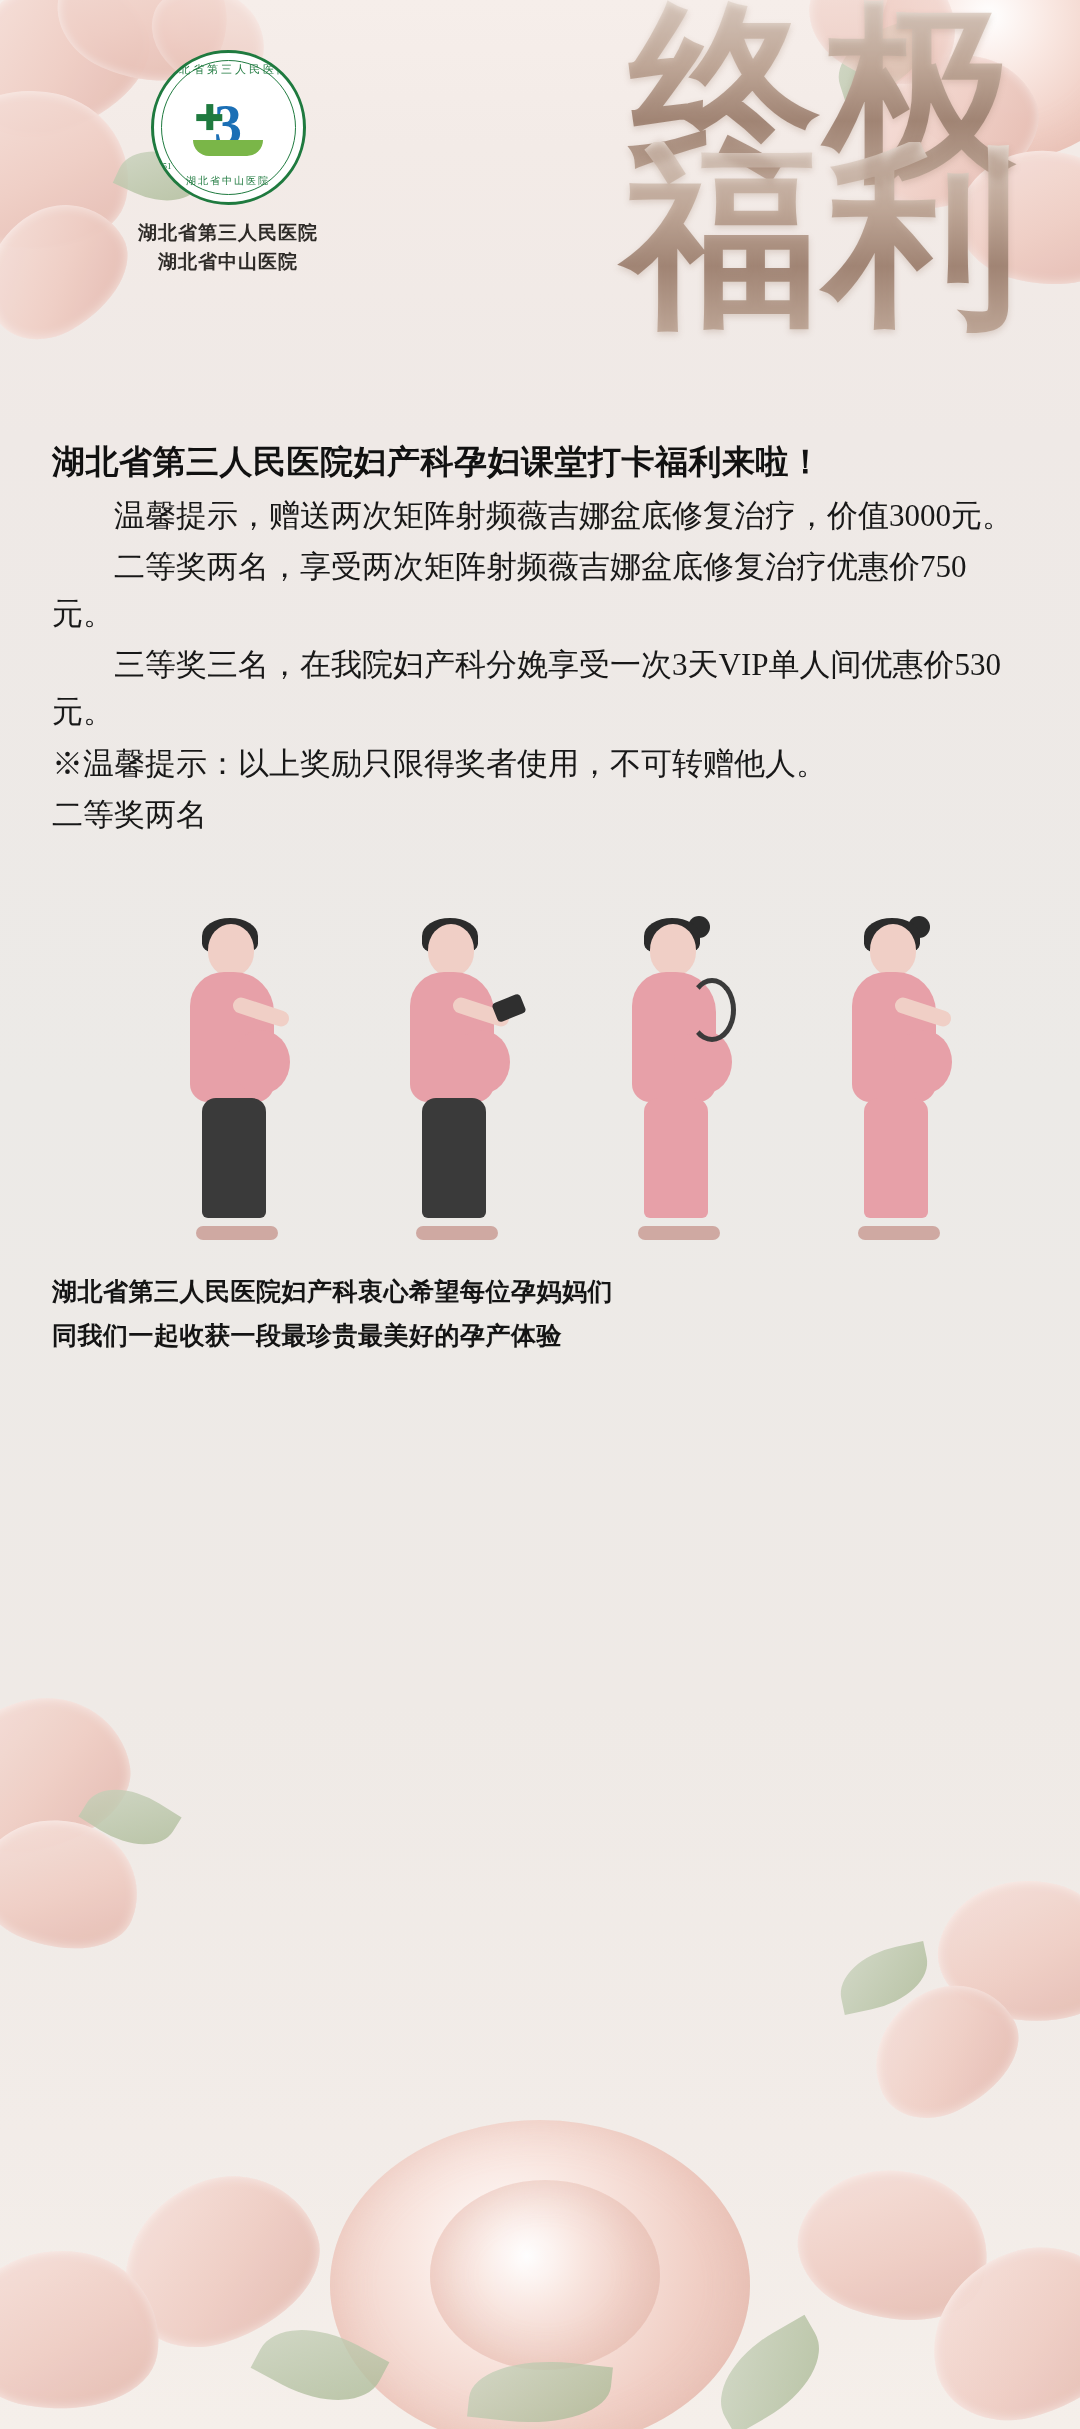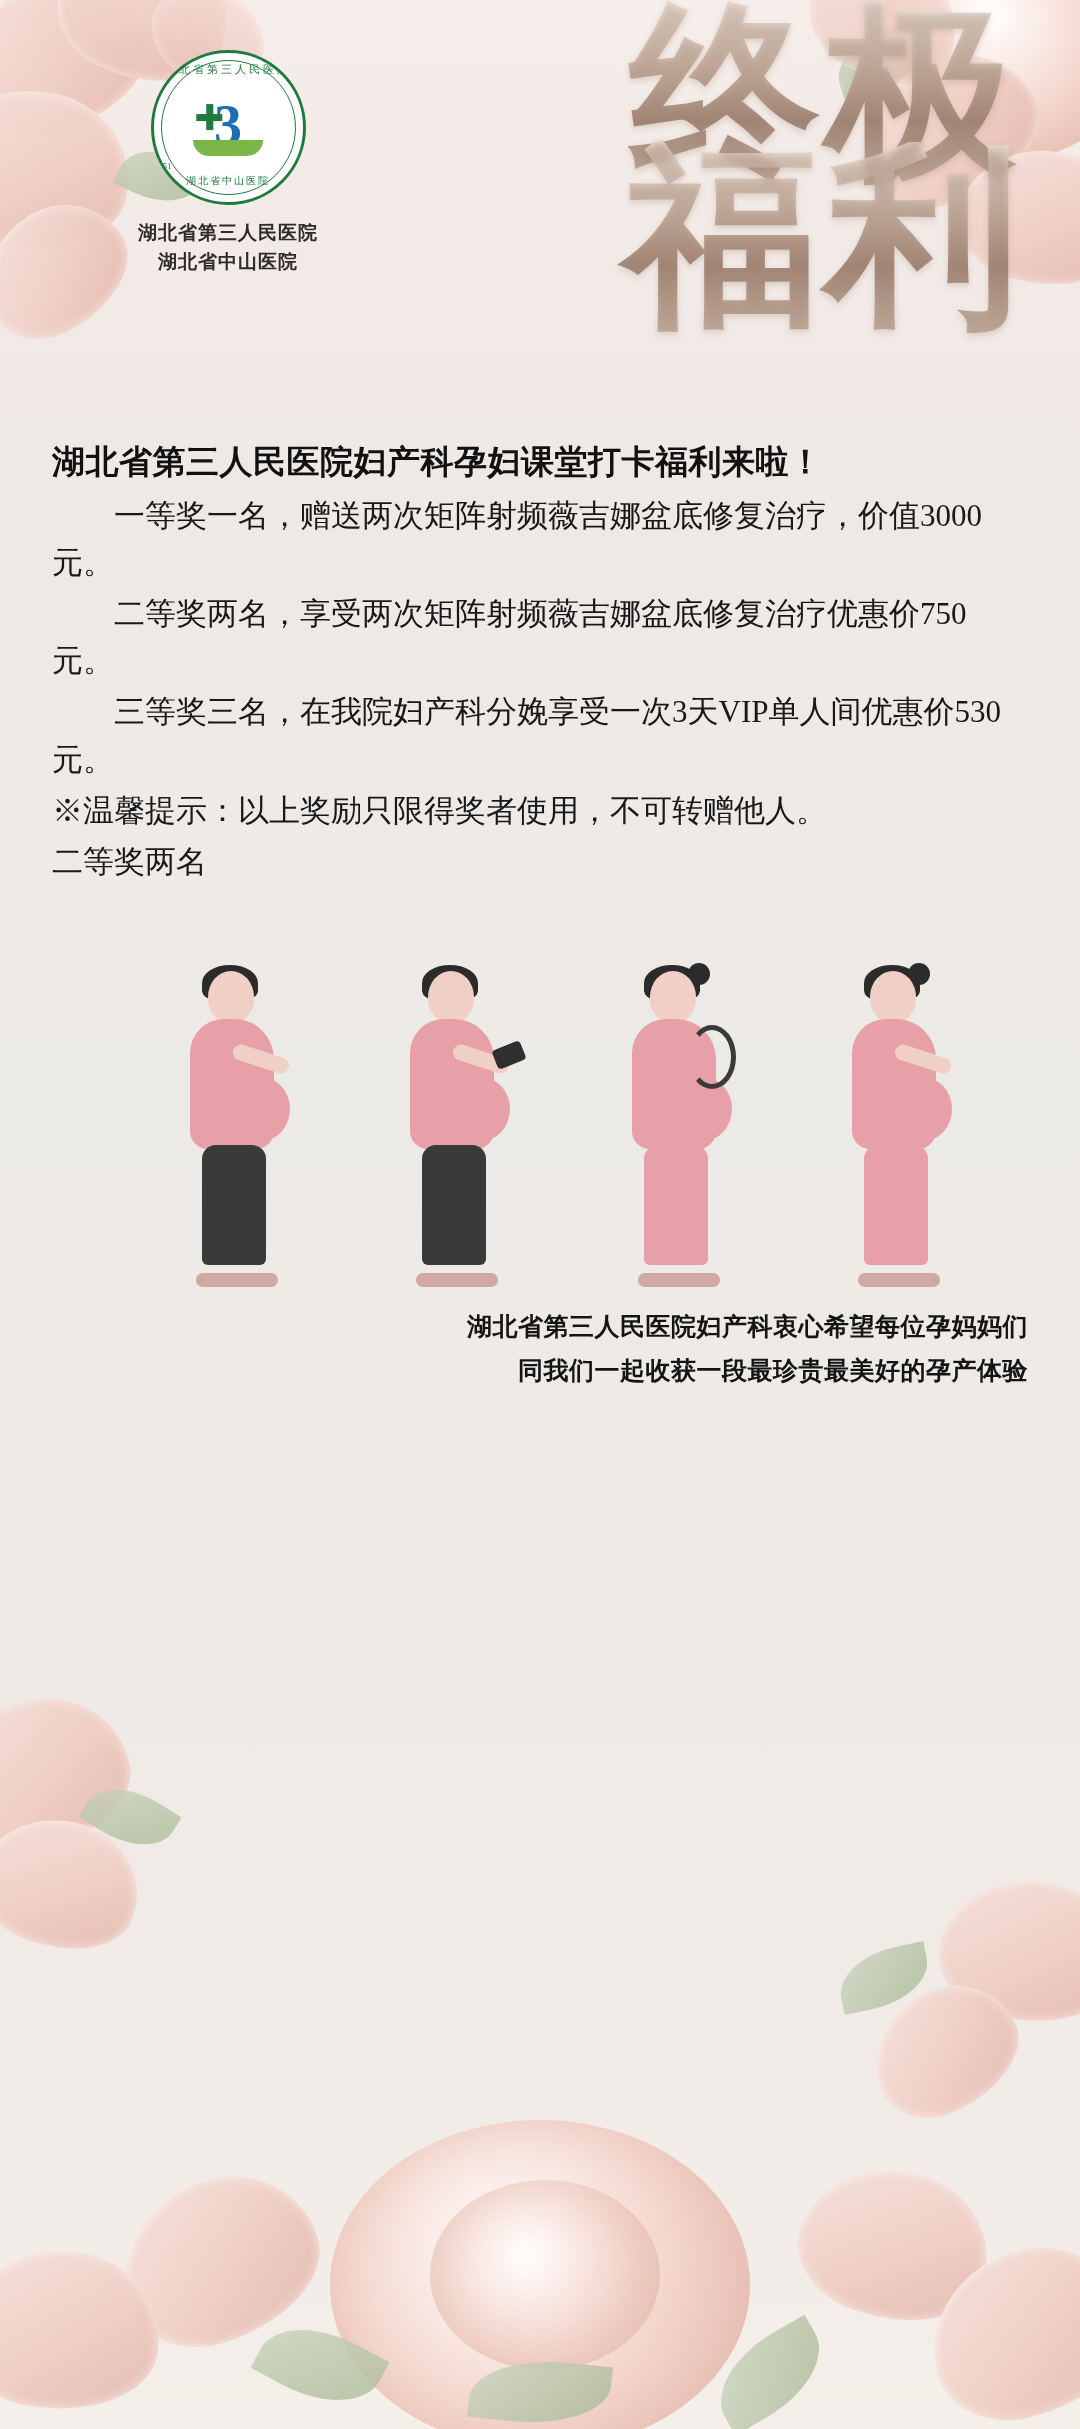--- a/index.html
+++ b/index.html
@@ -229,22 +229,22 @@
     width: 48px; height: 64px;
     border: 5px solid #3a3a3a;
     border-left-color: transparent;
     border-radius: 50%;
   }
 
   
   .footer {
     position: relative;
     z-index: 4;
-    text-align: right;
-    margin-top: 26px;
+    text-align: left;
+    margin-top: 38px;
   }
   .footer div {
     font-size: 25px;
     font-weight: bold;
     color: #141414;
     line-height: 1.75;
     letter-spacing: .5px;
   }
 </style>
 </head>
@@ -311,21 +311,21 @@
     <div class="bt-line l1">终极</div>
     <div class="bt-line l2">福利</div>
   </div>
 
 </div>
 
 <div class="content">
 
   <div class="lead">湖北省第三人民医院妇产科孕妇课堂打卡福利来啦！</div>
 
-  <p class="para">一等奖一名，赠送两次矩阵射频薇吉娜盆底修复治疗，价值3000元。</p>
+  <p class="para">温馨提示，赠送两次矩阵射频薇吉娜盆底修复治疗，价值3000元。</p>
   <p class="para">二等奖两名，享受两次矩阵射频薇吉娜盆底修复治疗优惠价750元。</p>
   <p class="para">三等奖三名，在我院妇产科分娩享受一次3天VIP单人间优惠价530元。</p>
 
   <p class="para noind">※温馨提示：以上奖励只限得奖者使用，不可转赠他人。</p>
   <p class="para noind">二等奖两名</p>
 
   <div class="illus">
 
     <div class="fig" style="left:110px;">
       <div class="hair"></div>

